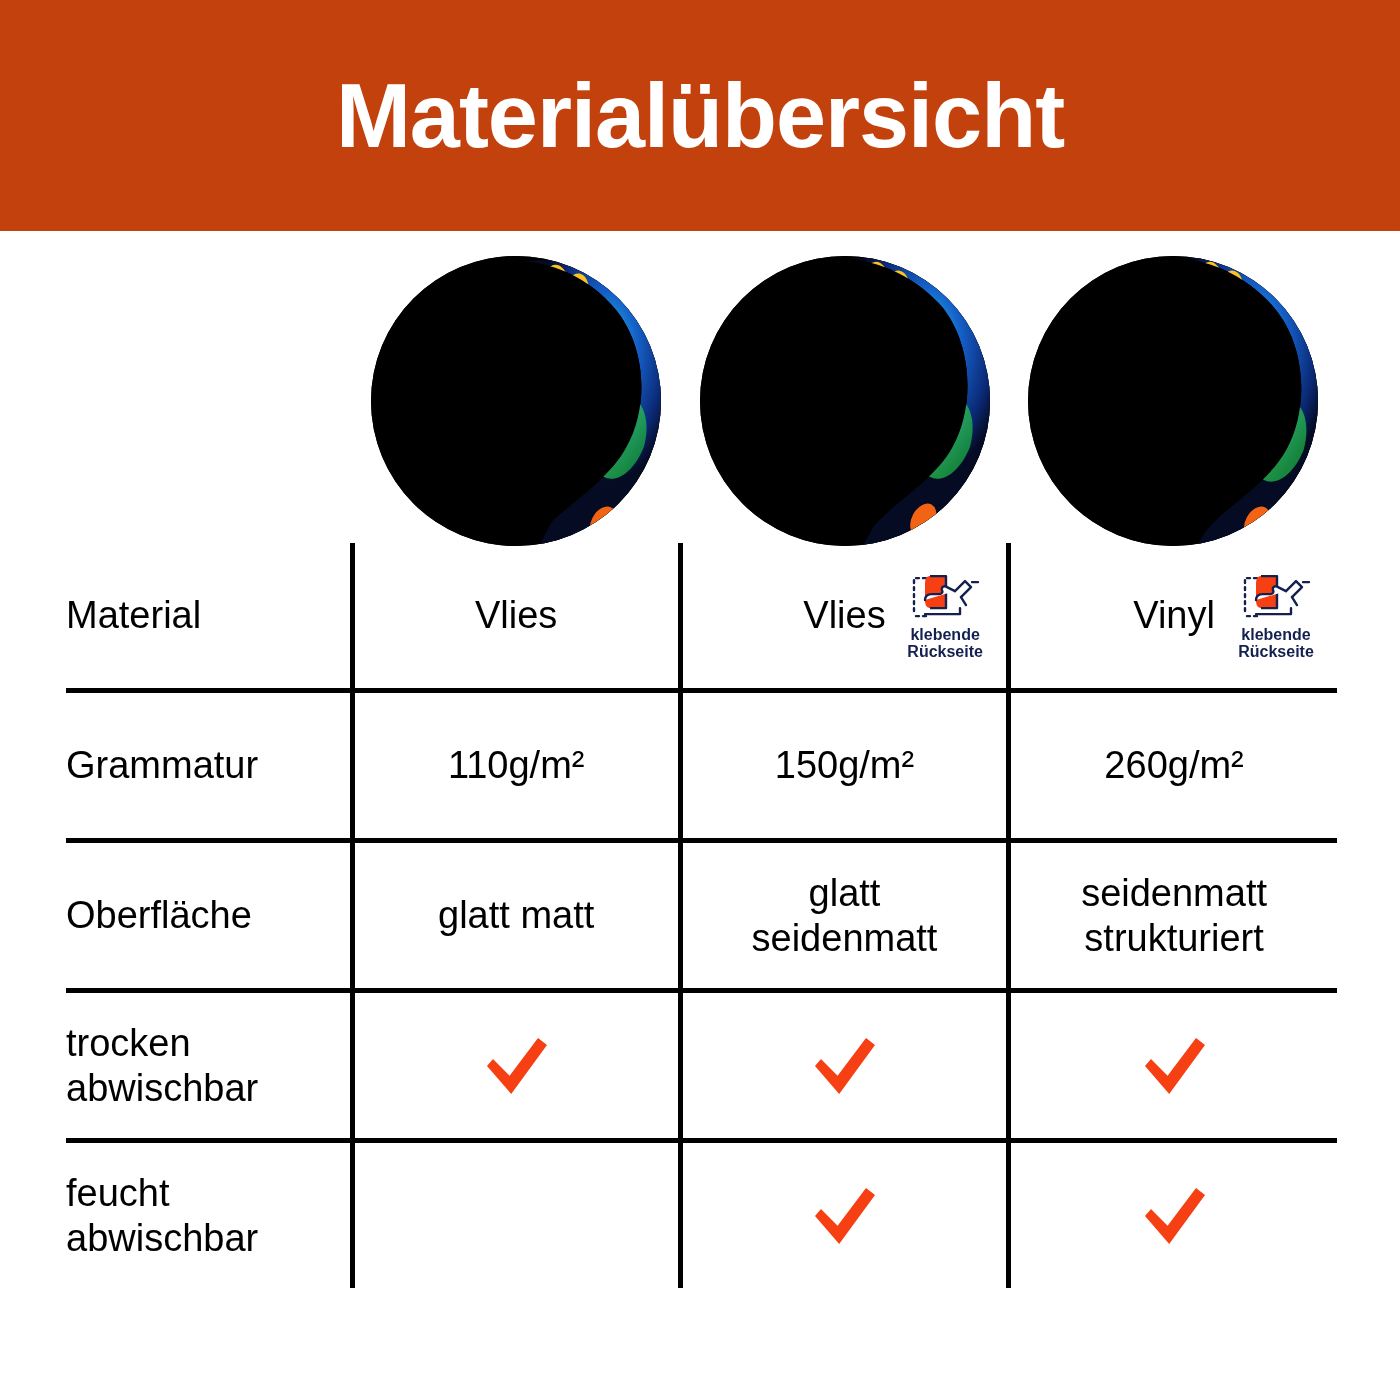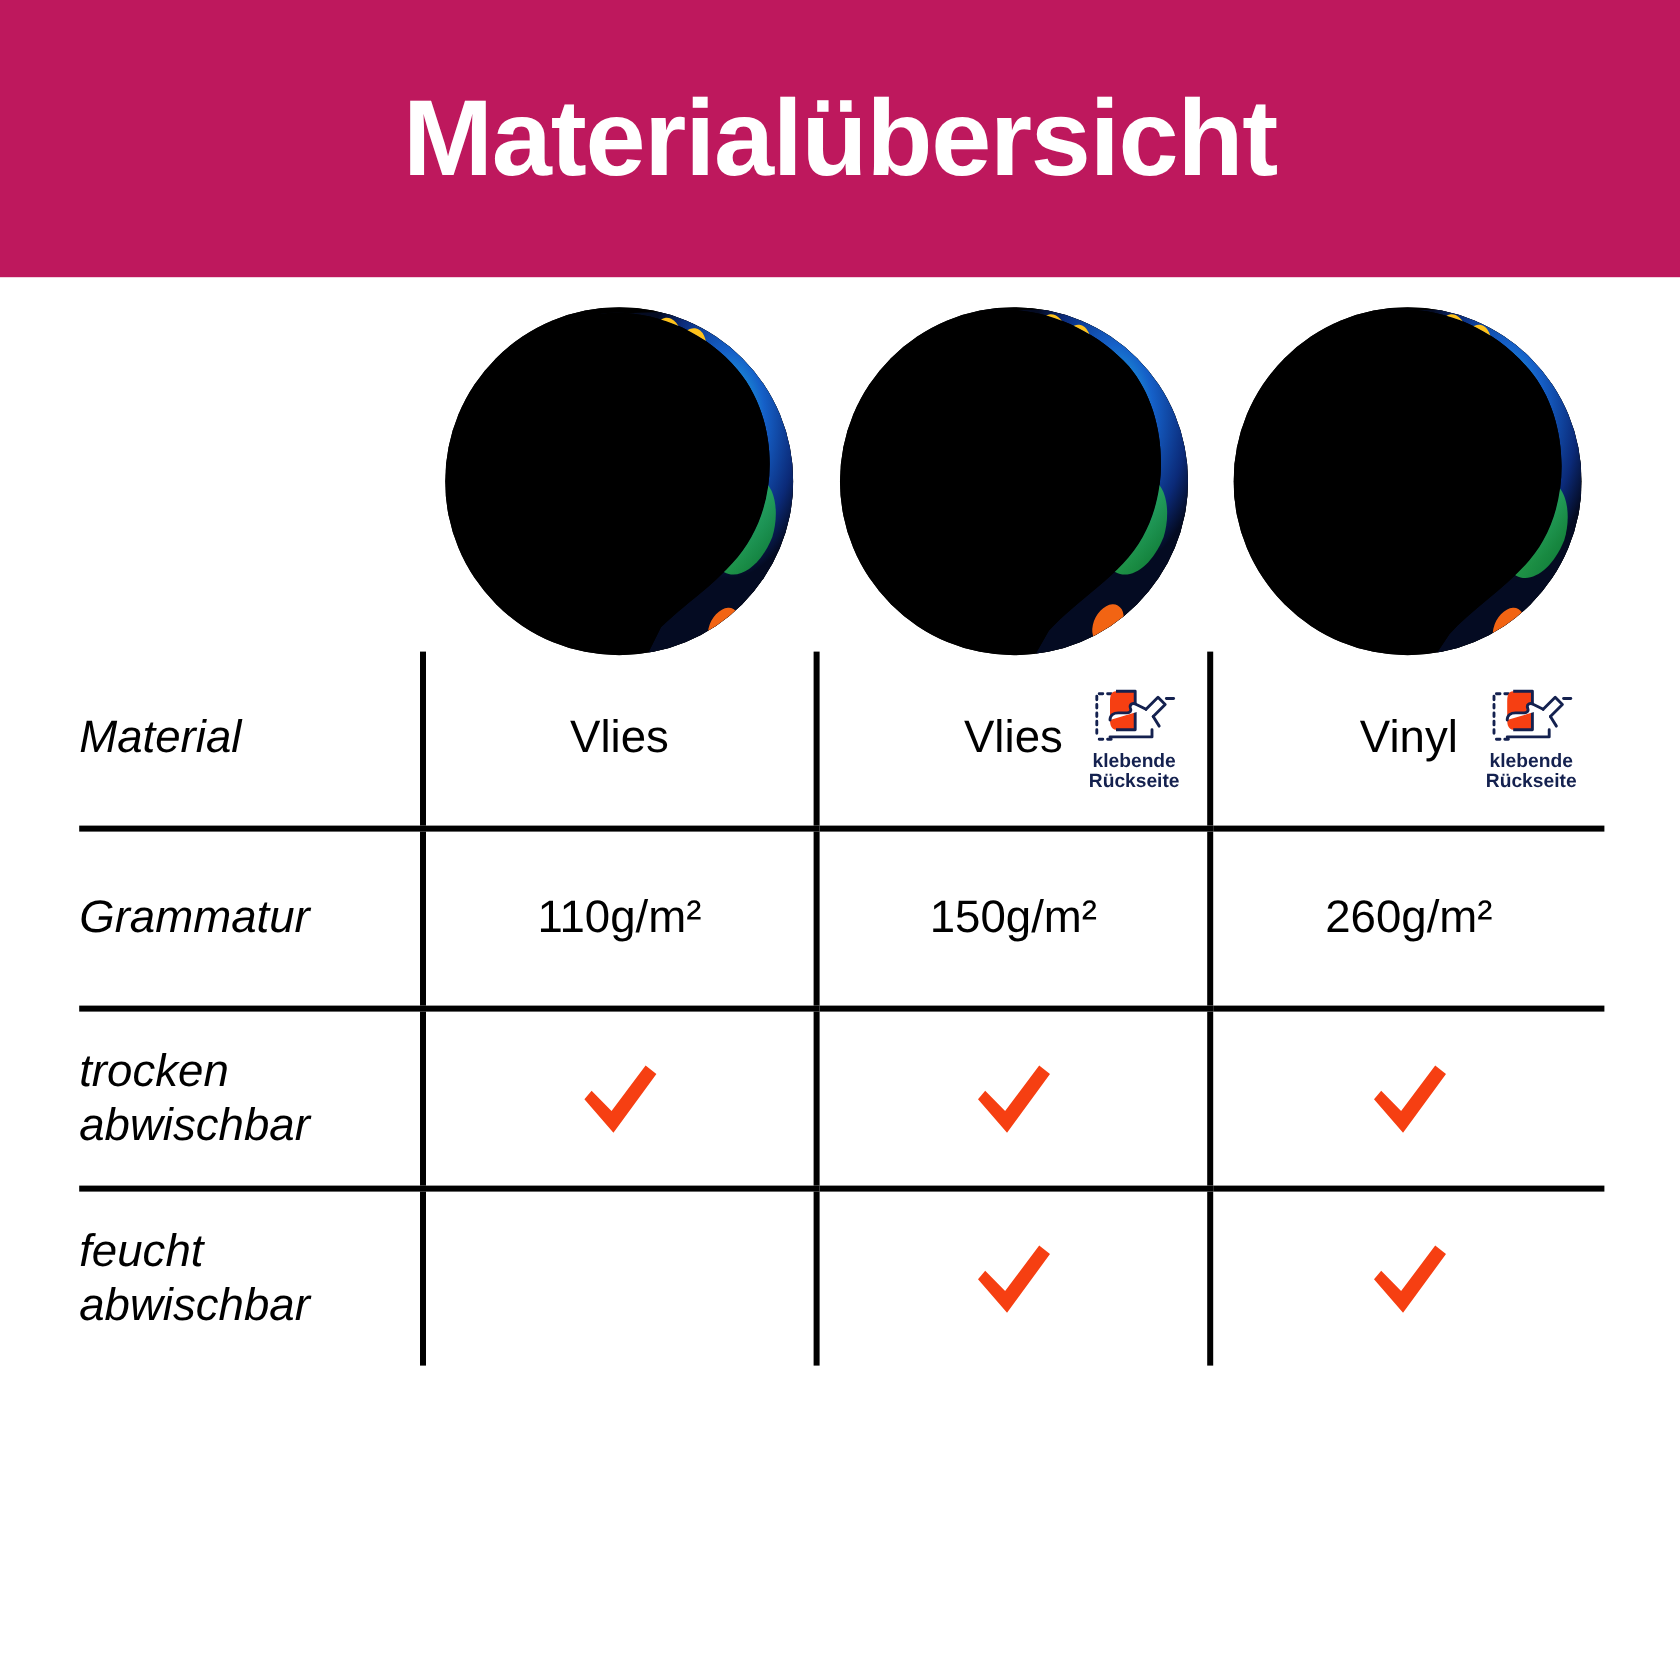--- a/index.html
+++ b/index.html
@@ -16,21 +16,21 @@
     position: relative;
   }
 
   
   #header-band {
     position: absolute;
     left: 0;
     top: 0;
     width: 1400px;
     height: 231px;
-    background: #be185d;
+    background: #c2410c;
     display: flex;
     align-items: center;
     justify-content: center;
   }
   #page-title {
     color: #ffffff;
     font-size: 90px;
     font-weight: bold;
     letter-spacing: -1px;
     line-height: 1;
@@ -114,21 +114,20 @@
     height: 145px;
     border-bottom: 5px solid #000000;
     text-align: center;
     padding: 0 8px;
   }
   tr.spec-row:last-child td { border-bottom: none; }
   tr.spec-row td.label-cell {
     text-align: left;
     padding-left: 24px;
     border-bottom: 5px solid #000000;
-    font-style: italic;
   }
   tr.spec-row:last-child td.label-cell { border-bottom: none; }
 
   td.label-cell { font-size: 38px; }
 
   .cell-inner {
     display: flex;
     align-items: center;
     justify-content: center;
     gap: 4px;
@@ -439,20 +438,40 @@
               <span class="cell-text">150g/m²</span>
             </div>
         </td>
         <td class="vdiv">
           <div class="cell-inner">
               <span class="cell-text">260g/m²</span>
             </div>
         </td>
       </tr>
 
+      <tr class="spec-row">
+        <td class="label-cell cell-text">Oberfläche</td>
+        <td class="vdiv">
+          <div class="cell-inner">
+              <span class="cell-text">glatt matt</span>
+            </div>
+        </td>
+        <td class="vdiv">
+          <div class="cell-inner">
+              <span class="cell-text">glatt
+seidenmatt</span>
+            </div>
+        </td>
+        <td class="vdiv">
+          <div class="cell-inner">
+              <span class="cell-text">seidenmatt
+strukturiert</span>
+            </div>
+        </td>
+      </tr>
 
       <tr class="spec-row">
         <td class="label-cell cell-text">trocken
 abwischbar</td>
         <td class="vdiv">
           <div class="cell-inner">
             <svg class="check-icon" viewBox="0 0 36 31">
               <path d="M3.5 15.5 L6.5 12.0 L14.8 20.4 L29.0 1.5 L33.5 5.0 L15.6 29.5 Z" fill="#f63f12"></path>
             </svg>
           </div>

